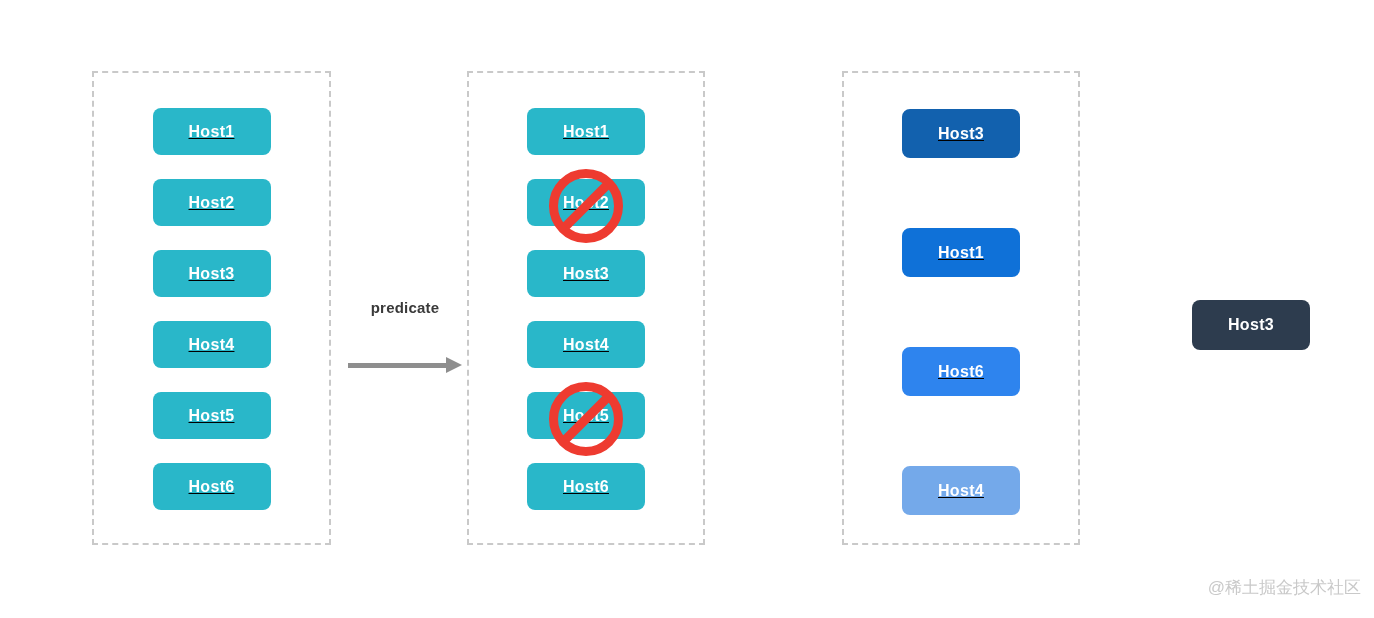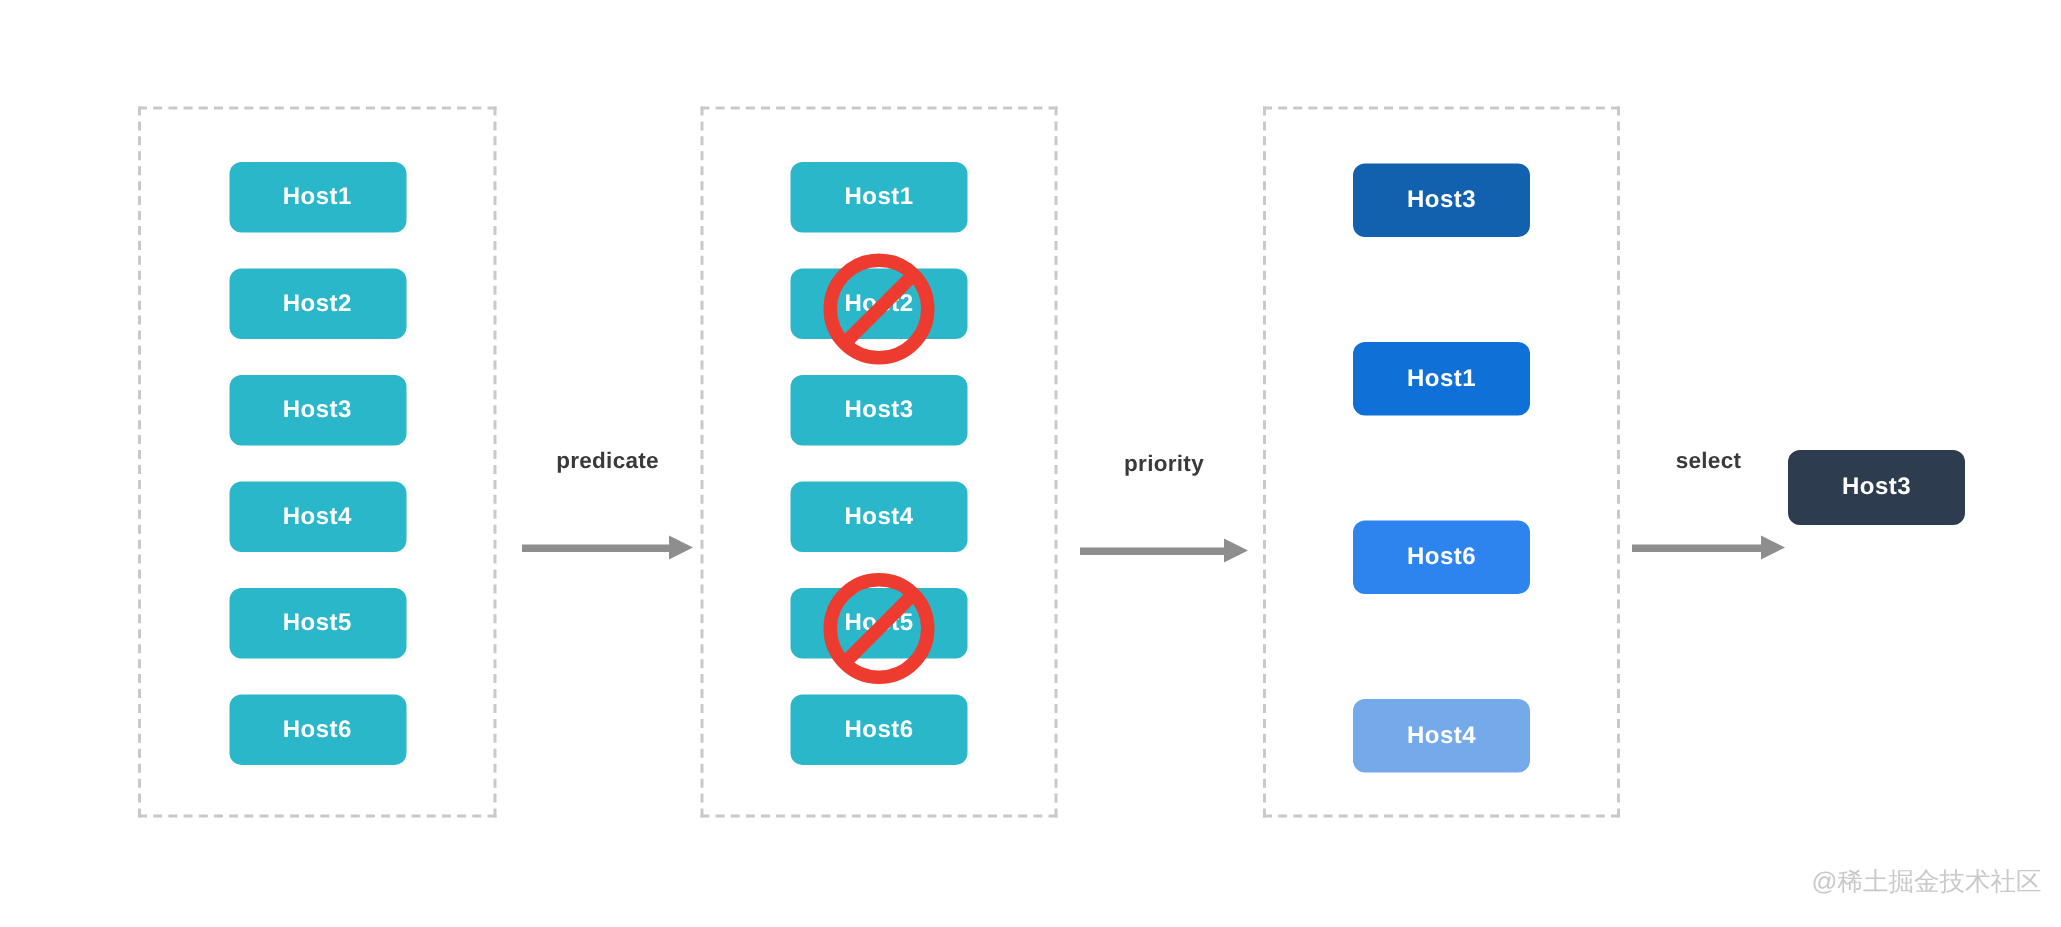--- a/index.html
+++ b/index.html
@@ -2,21 +2,21 @@
 <html><head>
 <meta charset="utf-8">
 <style>
   html,body{margin:0;padding:0;background:#ffffff;}
   .canvas{
     position:relative;width:1374px;height:618px;background:#ffffff;
     font-family:"Liberation Sans",sans-serif;overflow:hidden;
   }
   .stage{
     position:absolute;border:2px dashed #c9c9c9;box-sizing:border-box;
-    display:flex;flex-direction:column;align-items:center;
+    display:flex;flex-direction:column;align-items:center;text-decoration:underline;
   }
   #stage-all{left:92px;top:71px;width:239px;height:474px;padding-top:35px;gap:24px;}
   #stage-predicate{left:467px;top:71px;width:238px;height:474px;padding-top:35px;gap:24px;}
   #stage-priority{left:842px;top:71px;width:238px;height:474px;padding-top:36px;gap:70px;}
   .host{
     width:118px;height:47px;border-radius:8px;flex:none;
     color:#ffffff;font-weight:bold;font-size:16px;letter-spacing:.3px;
     display:flex;align-items:center;justify-content:center;
   }
   #stage-priority .host{height:49px;}
@@ -94,40 +94,26 @@
       <div class="host" style="background: rgb(41, 183, 201);">Host5</div>
       <div class="ban">
         <div class="ban-slash"></div>
       </div>
     </div>
     <div class="host-wrap">
       <div class="host" style="background: rgb(41, 183, 201);">Host6</div>
     </div>
   </div>
 
-  <div class="flow-arrow" id="arrow-priority">
-    <div class="arrow-label">priority</div>
-    <div class="arrow-graphic">
-      <div class="arrow-shaft"></div>
-      <div class="arrow-head"></div>
-    </div>
-  </div>
 
   <div class="stage" id="stage-priority">
     <div class="host" style="background: rgb(18, 97, 174);">Host3</div>
     <div class="host" style="background: rgb(15, 113, 216);">Host1</div>
     <div class="host" style="background: rgb(46, 132, 238);">Host6</div>
     <div class="host" style="background: rgb(116, 169, 234);">Host4</div>
   </div>
 
-  <div class="flow-arrow" id="arrow-select">
-    <div class="arrow-label">select</div>
-    <div class="arrow-graphic">
-      <div class="arrow-shaft"></div>
-      <div class="arrow-head"></div>
-    </div>
-  </div>
 
   <div class="result-host" style="background: rgb(45, 60, 78);">Host3</div>
 
   <div class="watermark">@稀土掘金技术社区</div>
 
 </div>
 
 </body></html>

